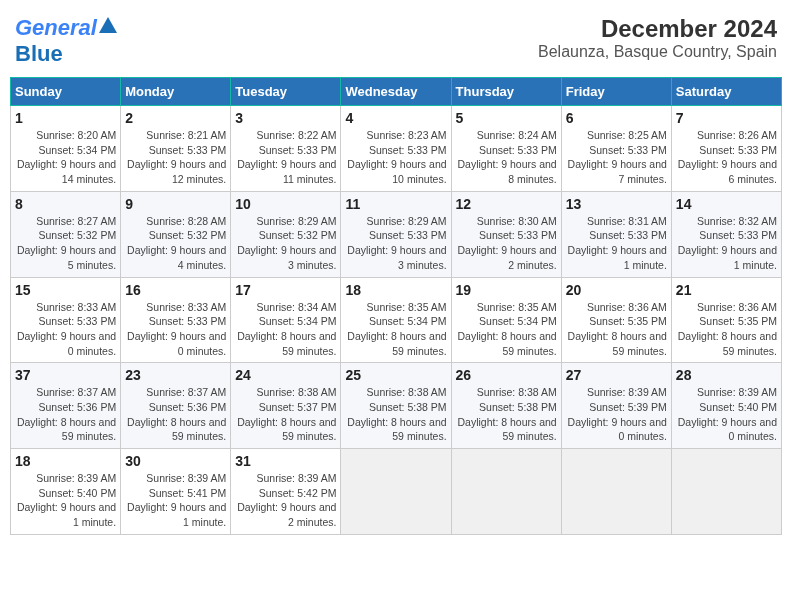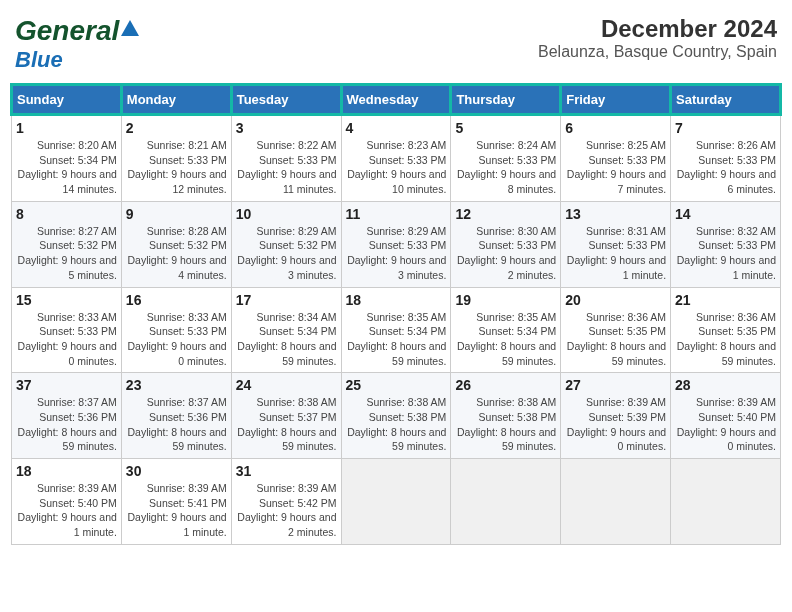--- a/index.html
+++ b/index.html
@@ -38,21 +38,21 @@
       border-collapse: collapse;
       font-size: 11px;
     }
     .calendar th {
       background-color: #2a72b8;
       color: white;
       padding: 6px 4px;
       text-align: left;
       font-size: 13px;
       font-weight: bold;
-      border: 3px solid #14b8a6;
+      border: 1px solid #14b8a6;
     }
     .calendar td {
       border: 1px solid #ccc;
       vertical-align: top;
       padding: 4px;
       width: 108px;
       min-height: 80px;
       background: #fff;
     }
     .calendar tr:nth-child(even) td {
@@ -75,30 +75,29 @@
       text-align: right;
     }
     .empty-cell {
       background: #f0f0f0 !important;
     }
     .logo-wrapper {
       display: flex;
       align-items: center;
     }
     .logo-text-general {
-      font-size: 28px;
-      font-weight: bold;
-      color: #14532d;
+      font-size: 22px;
+      font-weight: bold;
+      color: #3b82f6;
       font-style: italic;
     }
     .logo-text-blue {
       font-size: 22px;
       font-weight: bold;
       color: #1a6eb5;
-      font-style: italic;
       margin-top: 12px;
     }
   </style>
 </head>
 <body>
 
 <div class="header-area">
   <div class="logo-wrapper">
     <div>
       <div class="logo-line">

